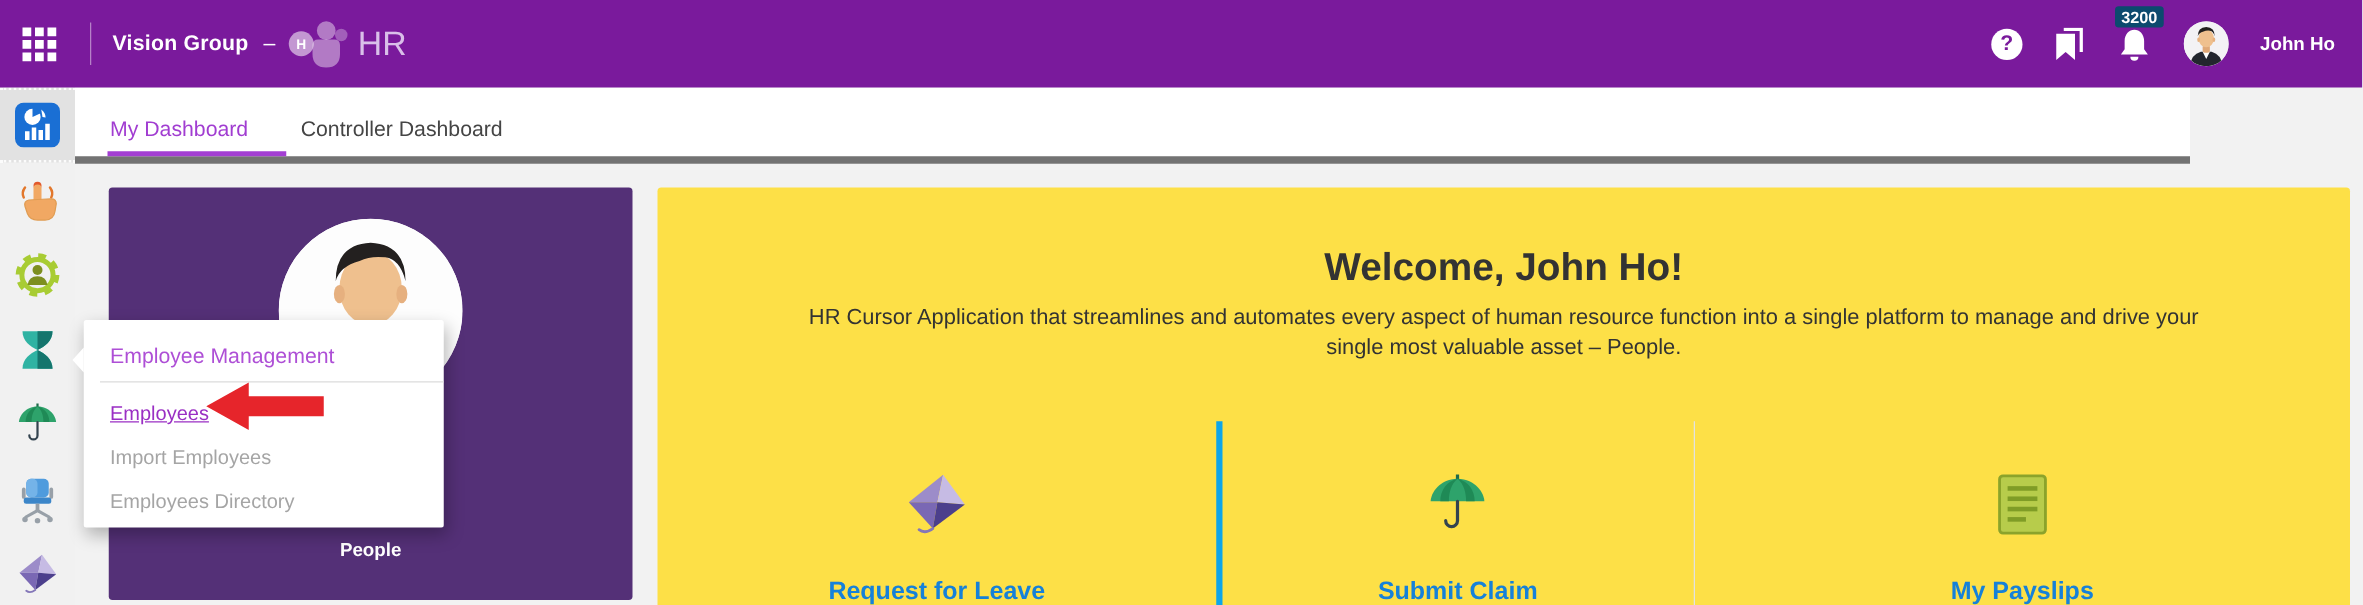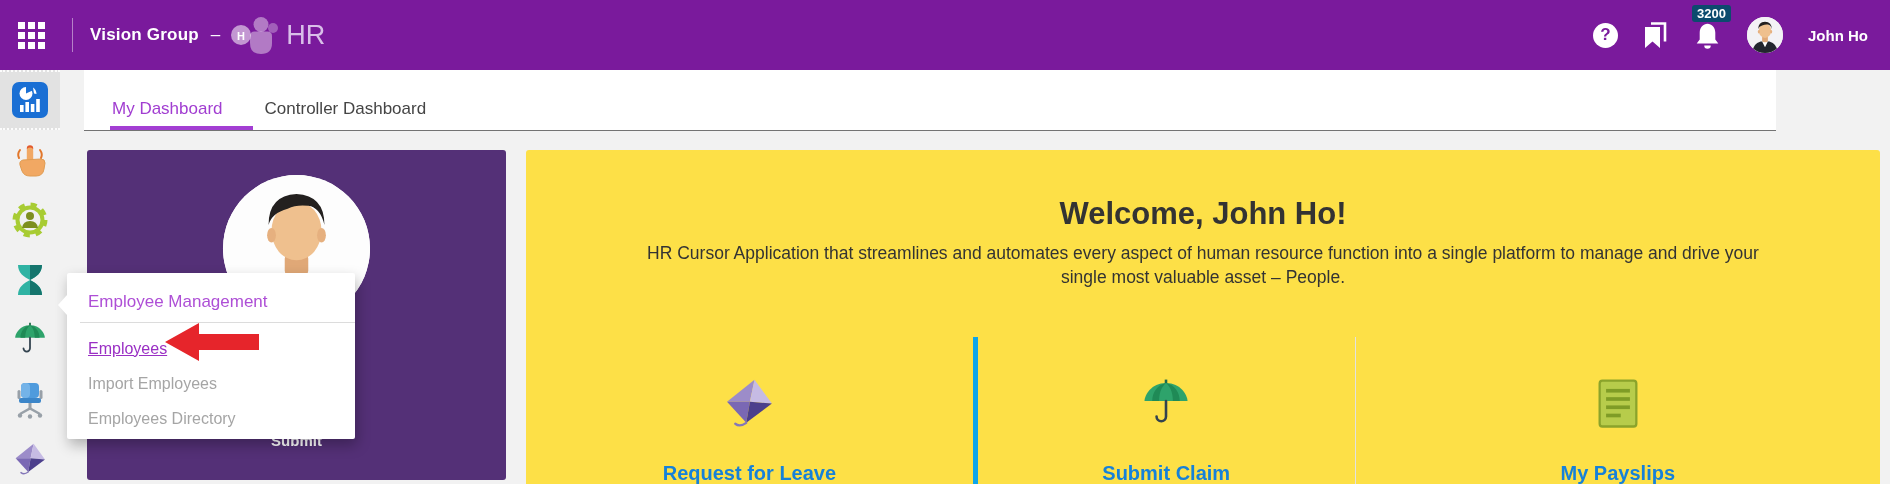--- a/index.html
+++ b/index.html
@@ -27,34 +27,34 @@
   .tb-avatar { width:36px; height:36px; border-radius:50%; overflow:hidden; background:#eceaf1; cursor:pointer; flex:none; }
   .user-name { color:#fff; font-size:15px; font-weight:bold; cursor:pointer; }
 
   
   .sidebar { position:absolute; left:0; top:70px; width:60px; height:414px; background:#f1f1f1; z-index:4; }
   .side-item { width:60px; height:60px; display:flex; align-items:center; justify-content:center; cursor:pointer; }
   .side-item.active { background:#e2e2e2; border-top:2px dotted #fcfcfc; border-bottom:2px dotted #fcfcfc; }
 
   
   .tabbar { position:absolute; left:60px; top:70px; width:1692px; height:61px; background:#fff;
-            border-bottom:1px solid #737373; display:flex; align-items:flex-end; padding-left:28px; z-index:3;margin-left:24px; }
+            border-bottom:6px solid #737373; display:flex; align-items:flex-end; padding-left:28px; z-index:3; }
   .tab { position:relative; font-size:17px; color:#454545; padding:0 30px 11px 0; cursor:pointer; }
   .tab + .tab { margin-left:12px; }
   .tab.active { color:#a13dd1; }
   .tab.active::after { content:""; position:absolute; left:-2px; right:0; bottom:0; height:4px; background:#a33ed3; }
 
   
   .profile-card { position:absolute; left:87px; top:150px; width:419px; height:330px; background:#543077; border-radius:3px; z-index:1; }
   .big-avatar { position:absolute; left:136px; top:25px; width:147px; height:147px; border-radius:50%;
                 overflow:hidden; background:#fdfdfd; }
   .role { position:absolute; left:0; right:0; top:282px; text-align:center; color:#fff; font-size:15px; font-weight:bold; }
 
   
-  .flyout { position:absolute; left:67px; top:273px; width:288px; height:166px; background:#fff;
+  .flyout { position:absolute; left:67px; top:256px; width:288px; height:166px; background:#fff;
             box-shadow:2px 6px 14px rgba(0,0,0,.28); border-radius:2px; z-index:6; padding:19px 0 0 21px; }
   .flyout-pointer { position:absolute; left:-9px; top:22px; width:0; height:0;
             border-top:10px solid transparent; border-bottom:10px solid transparent; border-right:9px solid #fff; }
   .flyout-title { color:#ae4fd6; font-size:17px; }
   .flyout-divider { margin:10px 0 0 -8px; border:none; border-top:1px solid #dcdcdc; }
   .flyout-item { font-size:16px; color:#a5a5a5; margin-top:17px; cursor:pointer; }
   .flyout-item.highlight { color:#9a2fc4; text-decoration:underline; }
   .red-arrow { position:absolute; left:96px; top:48px; z-index:7; }
 
   
@@ -217,21 +217,21 @@
         <path d="M14 100 Q16 74 38 68 L62 68 Q84 74 86 100 Z" fill="#23262e"></path>
         <path d="M42 68 h16 l-8 16 z" fill="#ffffff"></path>
         <path d="M48 72 l2 4 l2 -4 l-2 14 z" fill="#5a6273"></path>
         <rect x="42" y="52" width="16" height="18" rx="5" fill="#e0a877"></rect>
         <ellipse cx="50" cy="38" rx="17" ry="20" fill="#efc08e"></ellipse>
         <path d="M31 34 Q31 14 50 13 Q69 14 69 34 Q66 22 58 21 Q50 20 44 23 Q33 26 31 34 Z" fill="#23201f"></path>
         <ellipse cx="33" cy="41" rx="3" ry="5" fill="#e6b07f"></ellipse>
         <ellipse cx="67" cy="41" rx="3" ry="5" fill="#e6b07f"></ellipse>
       </svg>
     </div>
-    <div class="role">Submit</div>
+    <div class="role">People</div>
   </section>
 
   <div class="flyout">
     <div class="flyout-pointer"></div>
     <div class="flyout-title">Employee Management</div>
     <hr class="flyout-divider">
     <div class="flyout-item highlight">Employees</div>
     <div class="flyout-item">Import Employees</div>
     <div class="flyout-item">Employees Directory</div>
     <svg class="red-arrow" width="98" height="42" viewBox="0 0 98 42">

